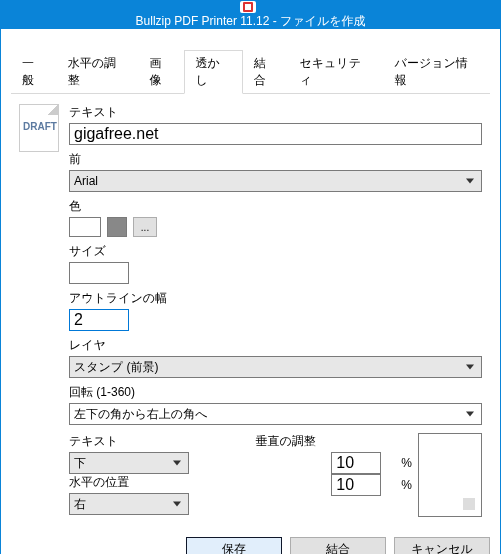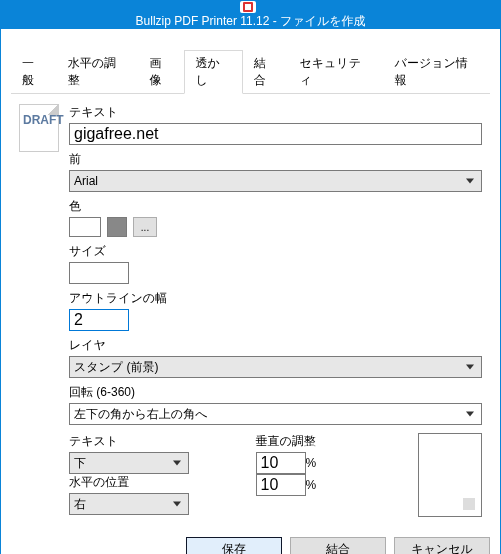--- a/index.html
+++ b/index.html
@@ -7,39 +7,39 @@
 .window { width: 501px; border: 1px solid #0a84d8; background: #fff; }
 .titlebar { background: #0a84d8; color: #fff; height: 28px; display: flex; align-items: center; padding: 0 8px; font-size: 12px; flex-direction: column; }
 .titlebar-icon { width: 16px; height: 16px; margin-right: 6px; display: inline-flex; align-items: center; justify-content: center; background:#fff; border-radius:2px;}
 .content { padding: 20px 10px 10px 10px; }
 .tabs { display: flex; border-bottom: 1px solid #d9d9d9; font-size: 12px; }
 .tab { padding: 4px 10px; border: 1px solid transparent; border-bottom: none; cursor: pointer; position: relative; top: 1px; color:#000;}
 .tab.active { border: 1px solid #d9d9d9; border-bottom: 1px solid #fff; background: #fff; }
 .form-area { display: flex; padding: 10px 8px 0 8px; }
 .draft-box { width: 40px; height: 48px; border: 1px solid #ccc; background: #fff; margin-right: 10px; position: relative; flex-shrink:0;}
 .draft-box::before { content:""; position:absolute; top:0; right:0; width:10px; height:10px; background:linear-gradient(135deg,#fff 50%,#ccc 50%);}
-.draft-text { font-size: 12px; color: #5c7aa0; font-weight: bold; position: absolute; top: 8px; left: 3px; }
+.draft-text { font-size: 10px; color: #5c7aa0; font-weight: bold; position: absolute; top: 16px; left: 3px; }
 .fields { flex: 1; font-size: 12px; }
 .label { margin-bottom: 2px; margin-top: 6px; }
 .label:first-child{margin-top:0;}
 .text-input { width: 100%; height: 22px; border: 1px solid #7a7a7a; padding: 2px 4px; font-size: 16px; background:#fff;}
 .text-input.short { width: 60px; }
 .text-input.highlighted{border:1px solid #0078d7;}
 .select { width: 100%; height: 22px; border: 1px solid #7a7a7a; padding: 1px 20px 1px 4px; font-size: 12px; background:#e7e7e7; position:relative; appearance:none;}
 .select-wrap{position:relative;}
 .select-wrap::after{content:"";position:absolute;right:8px;top:50%;transform:translateY(-50%);width:0;height:0;border-left:4px solid transparent;border-right:4px solid transparent;border-top:5px solid #333;pointer-events:none;}
 .select-wrap.white .select{background:#fff;}
 .color-row{display:flex;gap:6px;align-items:center;}
 .color-swatch{width:32px;height:20px;border:1px solid #7a7a7a;background:#fff;}
 .color-swatch.gray{width:20px;background:#888;}
 .color-btn{width:24px;height:20px;border:1px solid #adadad;background:#e1e1e1;font-size:10px;cursor:pointer;display:flex;align-items:center;justify-content:center;}
 .pos-grid{display:flex;gap:30px;}
 .pos-col{flex:1;}
 .pos-col .select-wrap{width:120px;}
-.adj-row{display:flex;align-items:center;gap:0;}
+.adj-row{display:flex;align-items:center;gap:20px;justify-content:flex-end;}
 .adj-row .text-input{width:50px;}
 .preview-box{width:64px;height:84px;border:1px solid #7a7a7a;background:#fff;position:relative;margin-left:6px;}
 .preview-mark{position:absolute;right:6px;bottom:6px;width:12px;height:12px;background:#ddd;}
 .pos-section{display:flex;align-items:flex-start;margin-top:8px;}
 .pos-left{flex:1;}
 .buttons-row{display:flex;justify-content:flex-end;gap:8px;padding:10px 10px 12px 10px;border-top:none;}
 .btn{width:96px;height:24px;border:1px solid #adadad;background:#e1e1e1;font-size:12px;cursor:pointer;}
 .btn.primary{border:1px solid #0f172a;background:#e1eefb;}
 </style>
 </head>
@@ -96,21 +96,21 @@
         <div class="label">アウトラインの幅</div>
         <input class="text-input short highlighted" value="2" style="">
 
         <div class="label">レイヤ</div>
         <div class="select-wrap">
           <select class="select">
             <option>スタンプ (前景)</option>
           </select>
         </div>
 
-        <div class="label">回転 (6-360)</div>
+        <div class="label">回転 (1-360)</div>
         <div class="select-wrap white">
           <select class="select">
             <option>左下の角から右上の角へ</option>
           </select>
         </div>
 
         <div class="pos-section">
           <div class="pos-left">
             <div class="pos-grid">
               <div class="pos-col">

